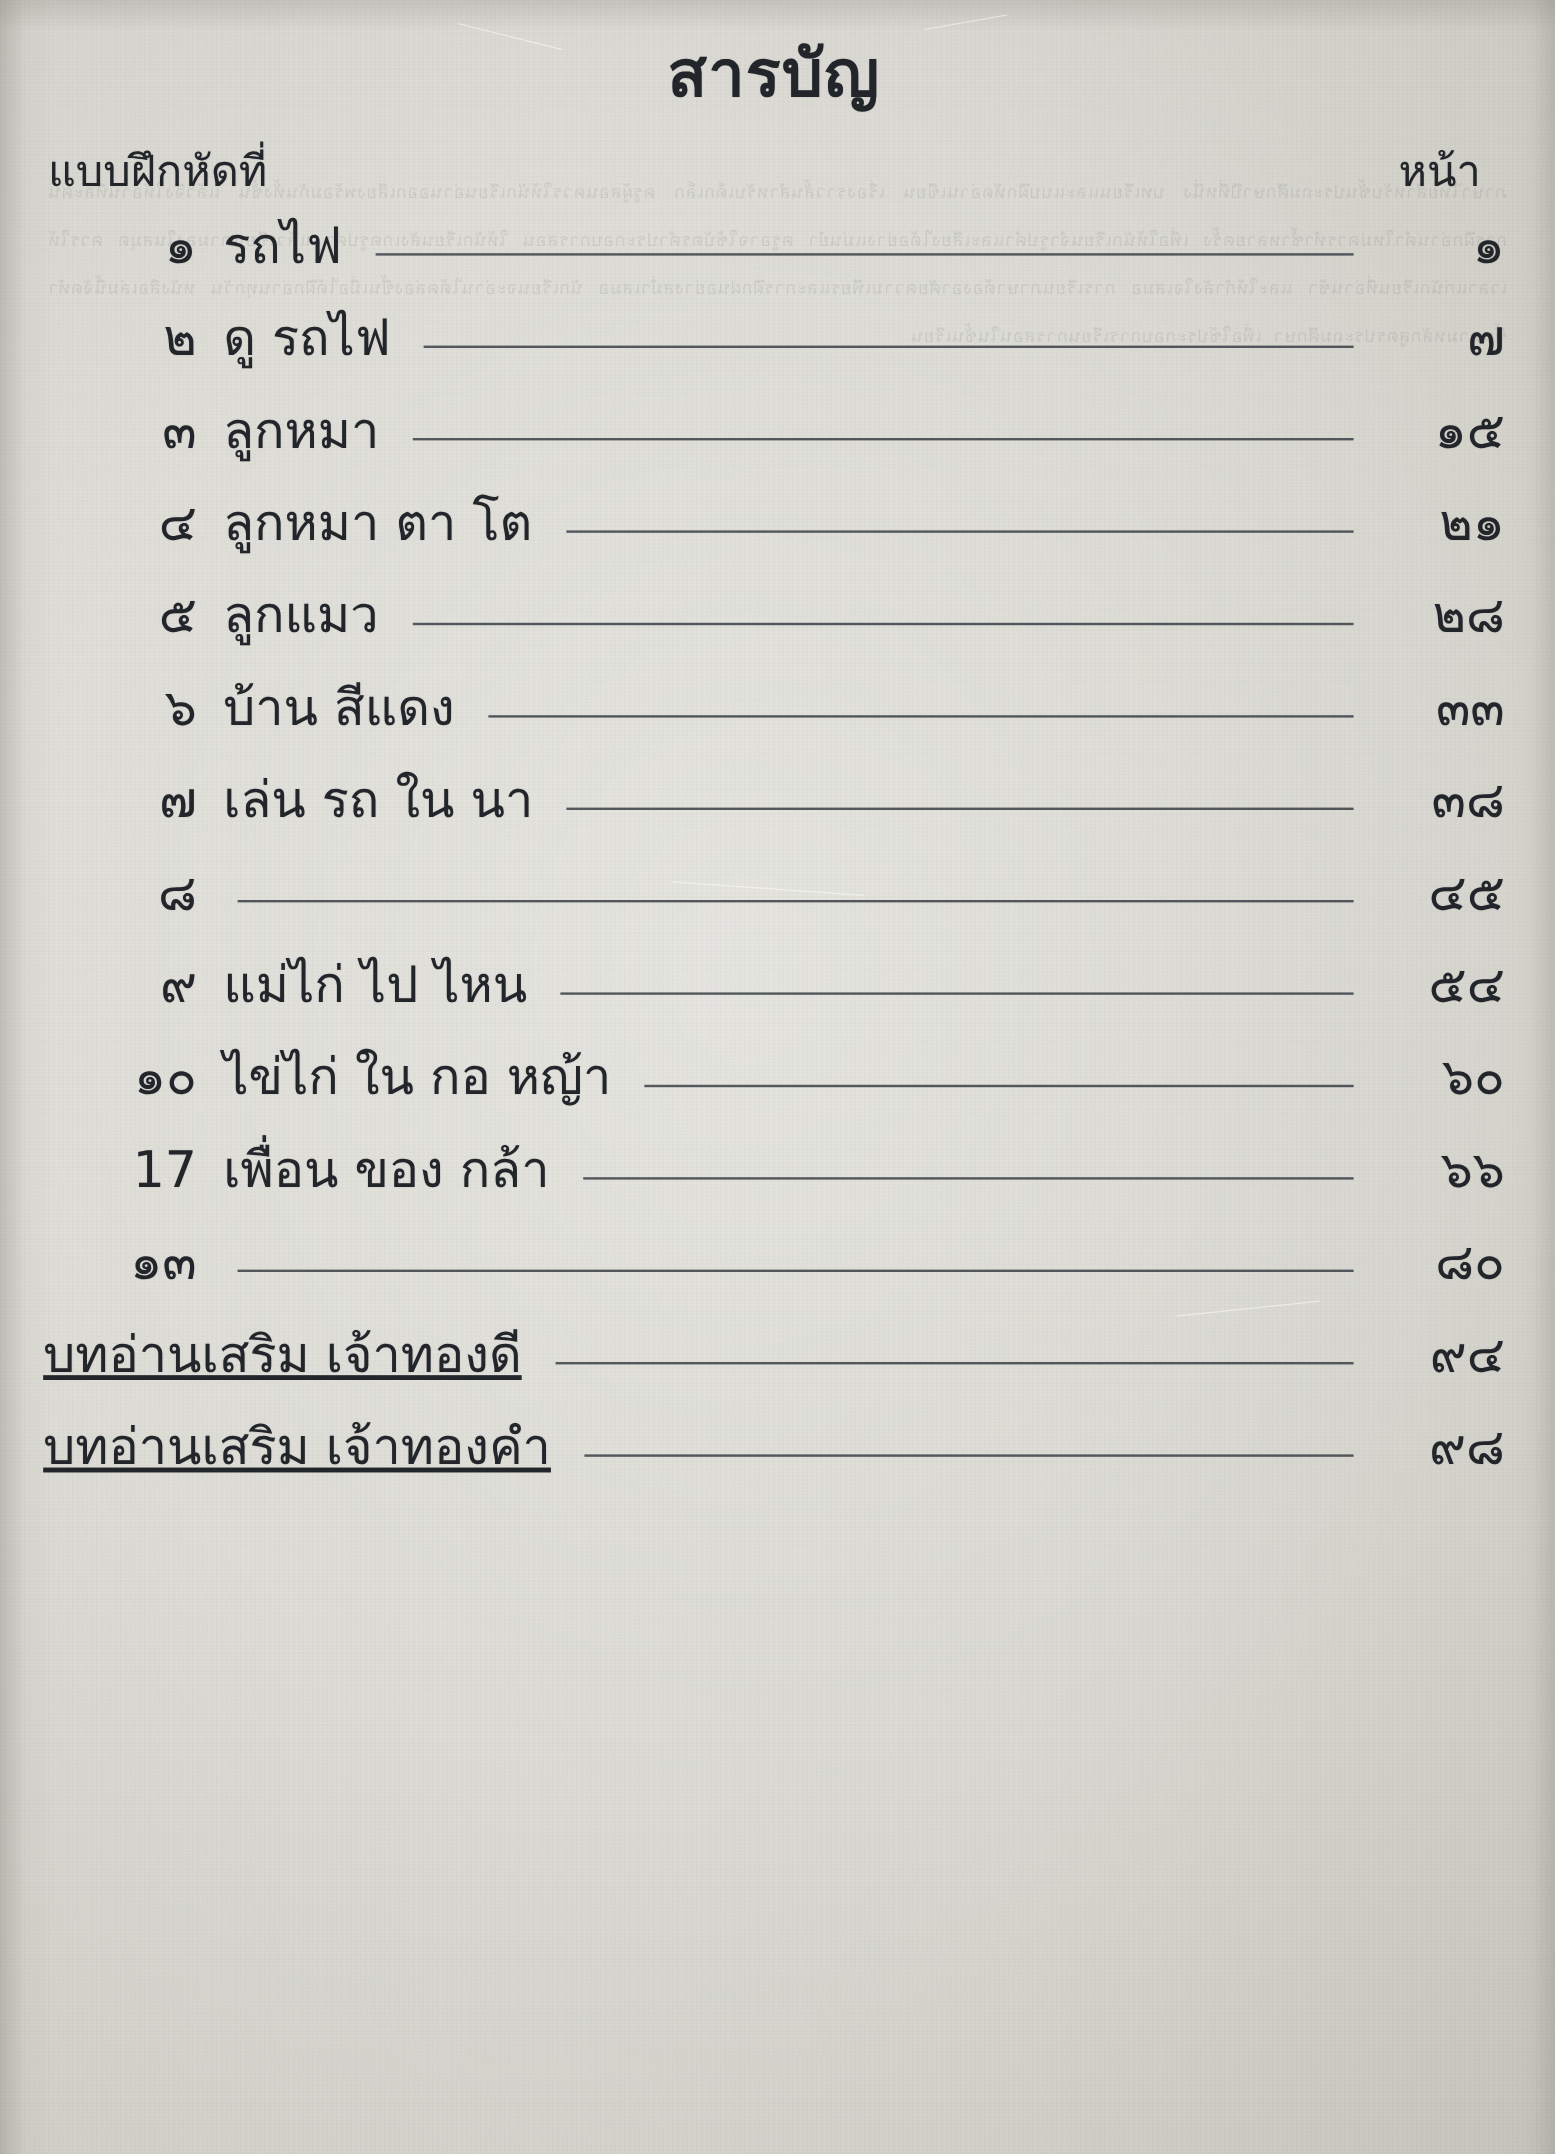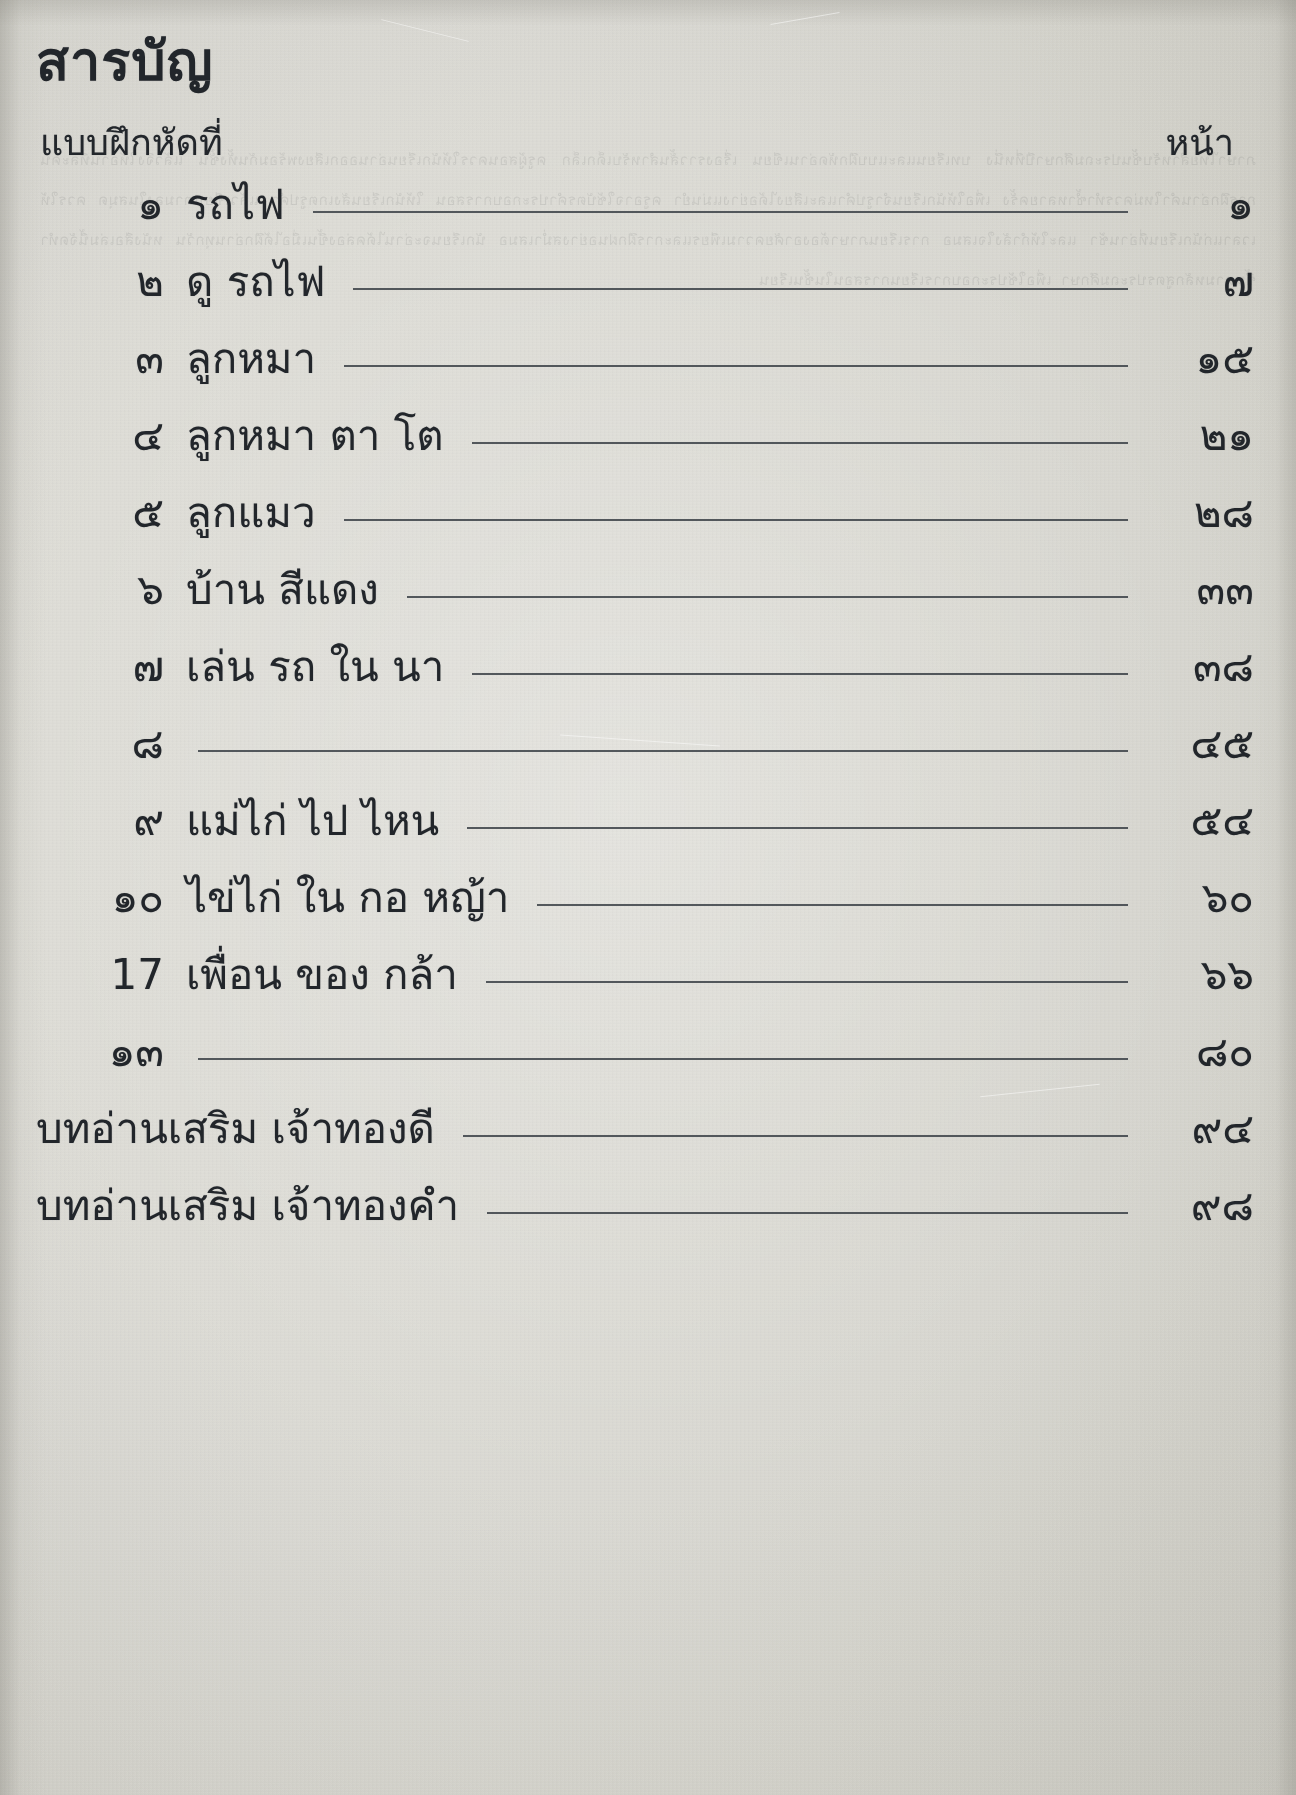--- a/index.html
+++ b/index.html
@@ -67,21 +67,21 @@
     position: absolute;
     left: 0; right: 0; top: 0; height: 26px;
     background: linear-gradient(180deg, rgba(120,118,110,0.22) 0%, rgba(255,255,255,0) 100%);
     pointer-events: none;
   }
   .content {
     position: relative;
     padding: 0 42px 0 36px;
   }
   .doc-title {
-    text-align: left;
+    text-align: center;
     font-size: 54px;
     font-weight: bold;
     letter-spacing: 1px;
     margin: 18px 0 6px 0;
     color: #22262b;
     font-family: Liberation Serif, serif;
   }
   .head-row {
     display: flex;
     align-items: flex-start;
@@ -131,20 +131,21 @@
     flex: 0 0 auto;
     width: 116px;
     text-align: right;
   }
   .toc-row.wide .toc-num {
     width: auto;
     padding-right: 0;
   }
   .toc-row.wide .toc-label {
     padding-left: 0;
+    text-decoration: underline;
   }
   
   .toc-row, .head-row, .doc-title { text-shadow: 0 0 1px rgba(40,44,50,0.25); }
   .scratch {
     position: absolute;
     pointer-events: none;
     background: rgba(255,255,255,0.5);
   }
 </style>
 </head>

